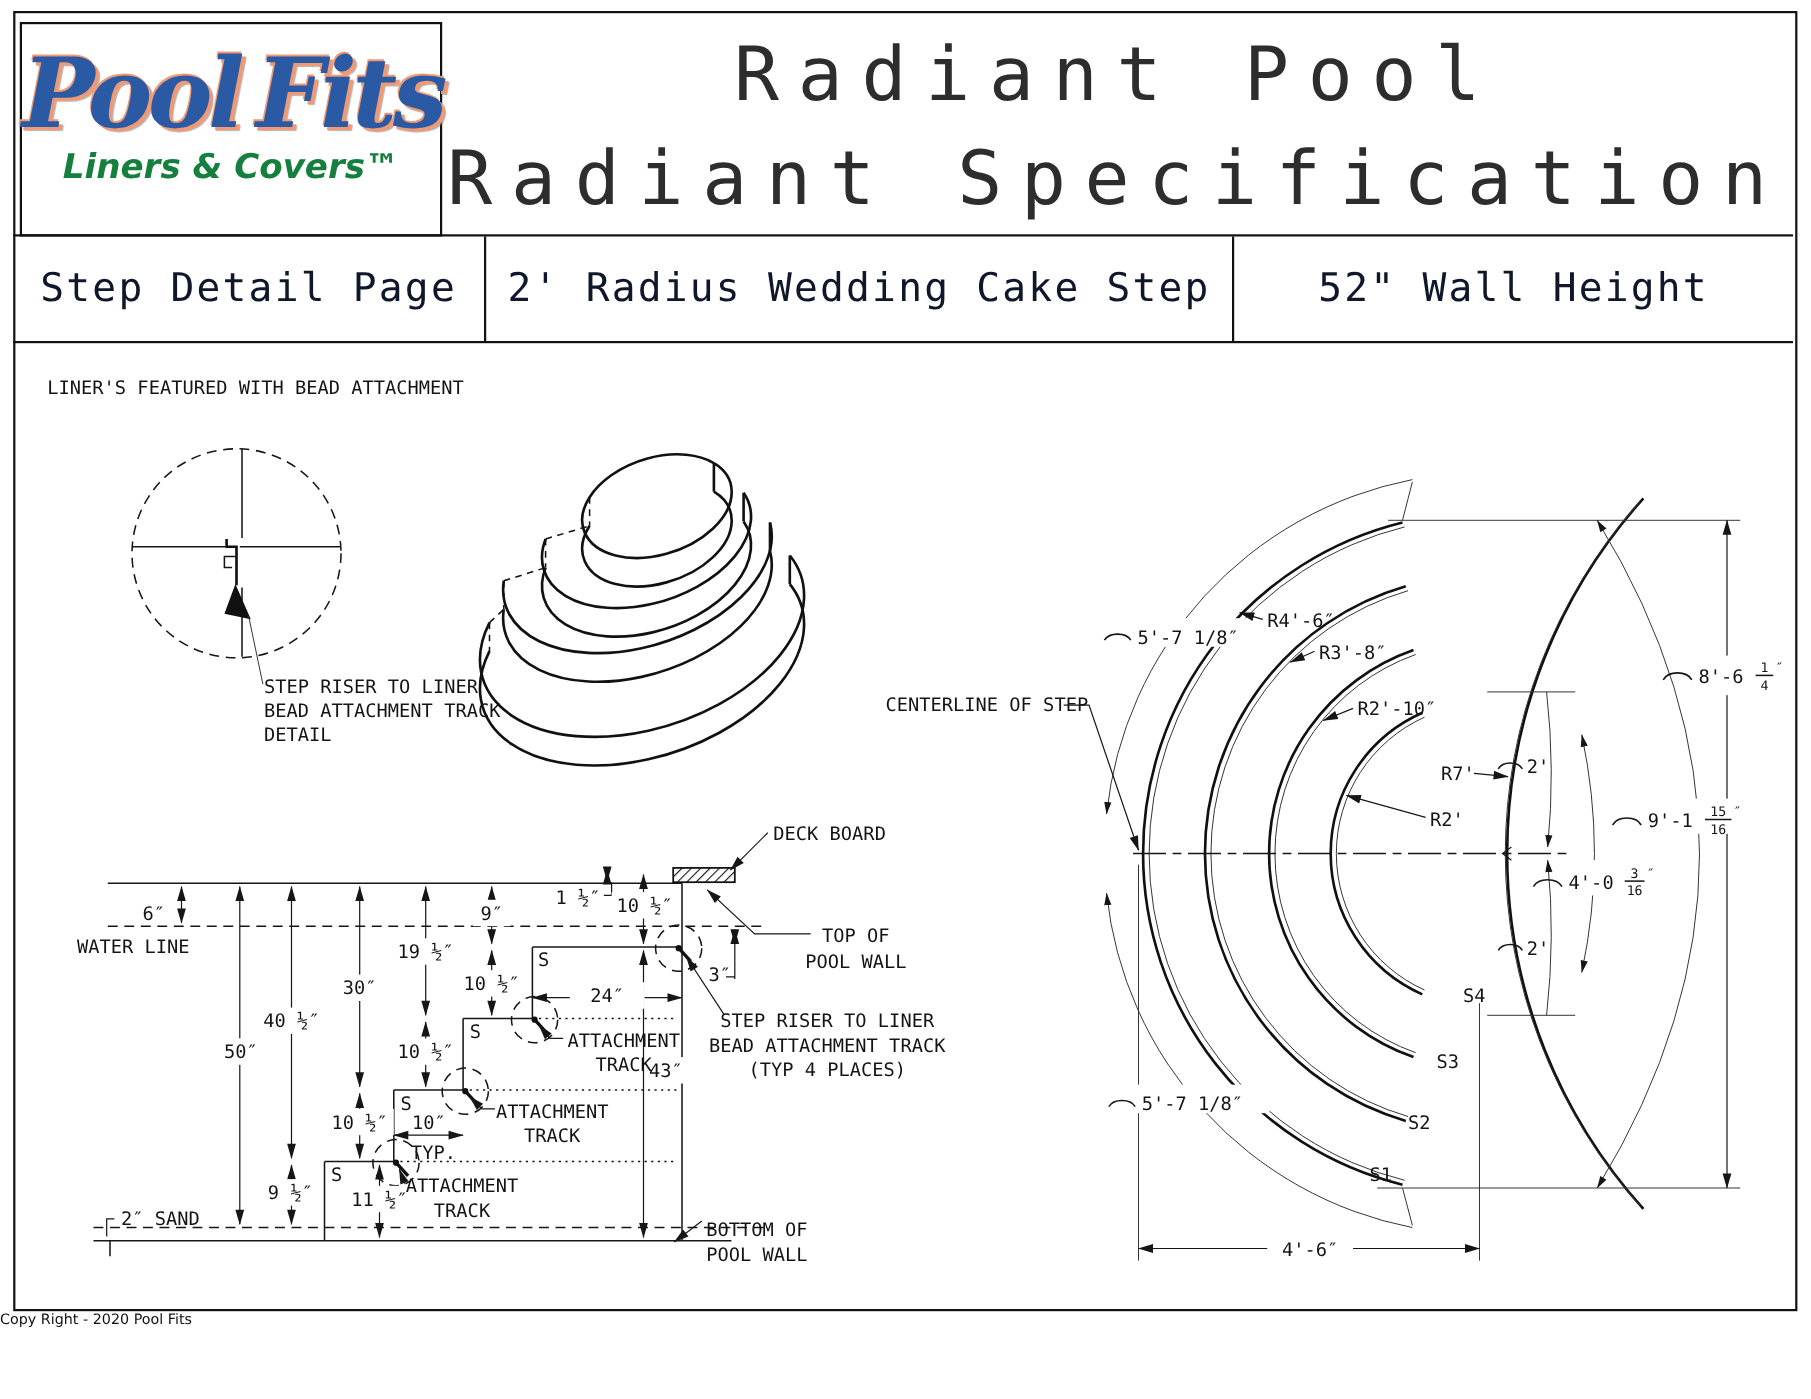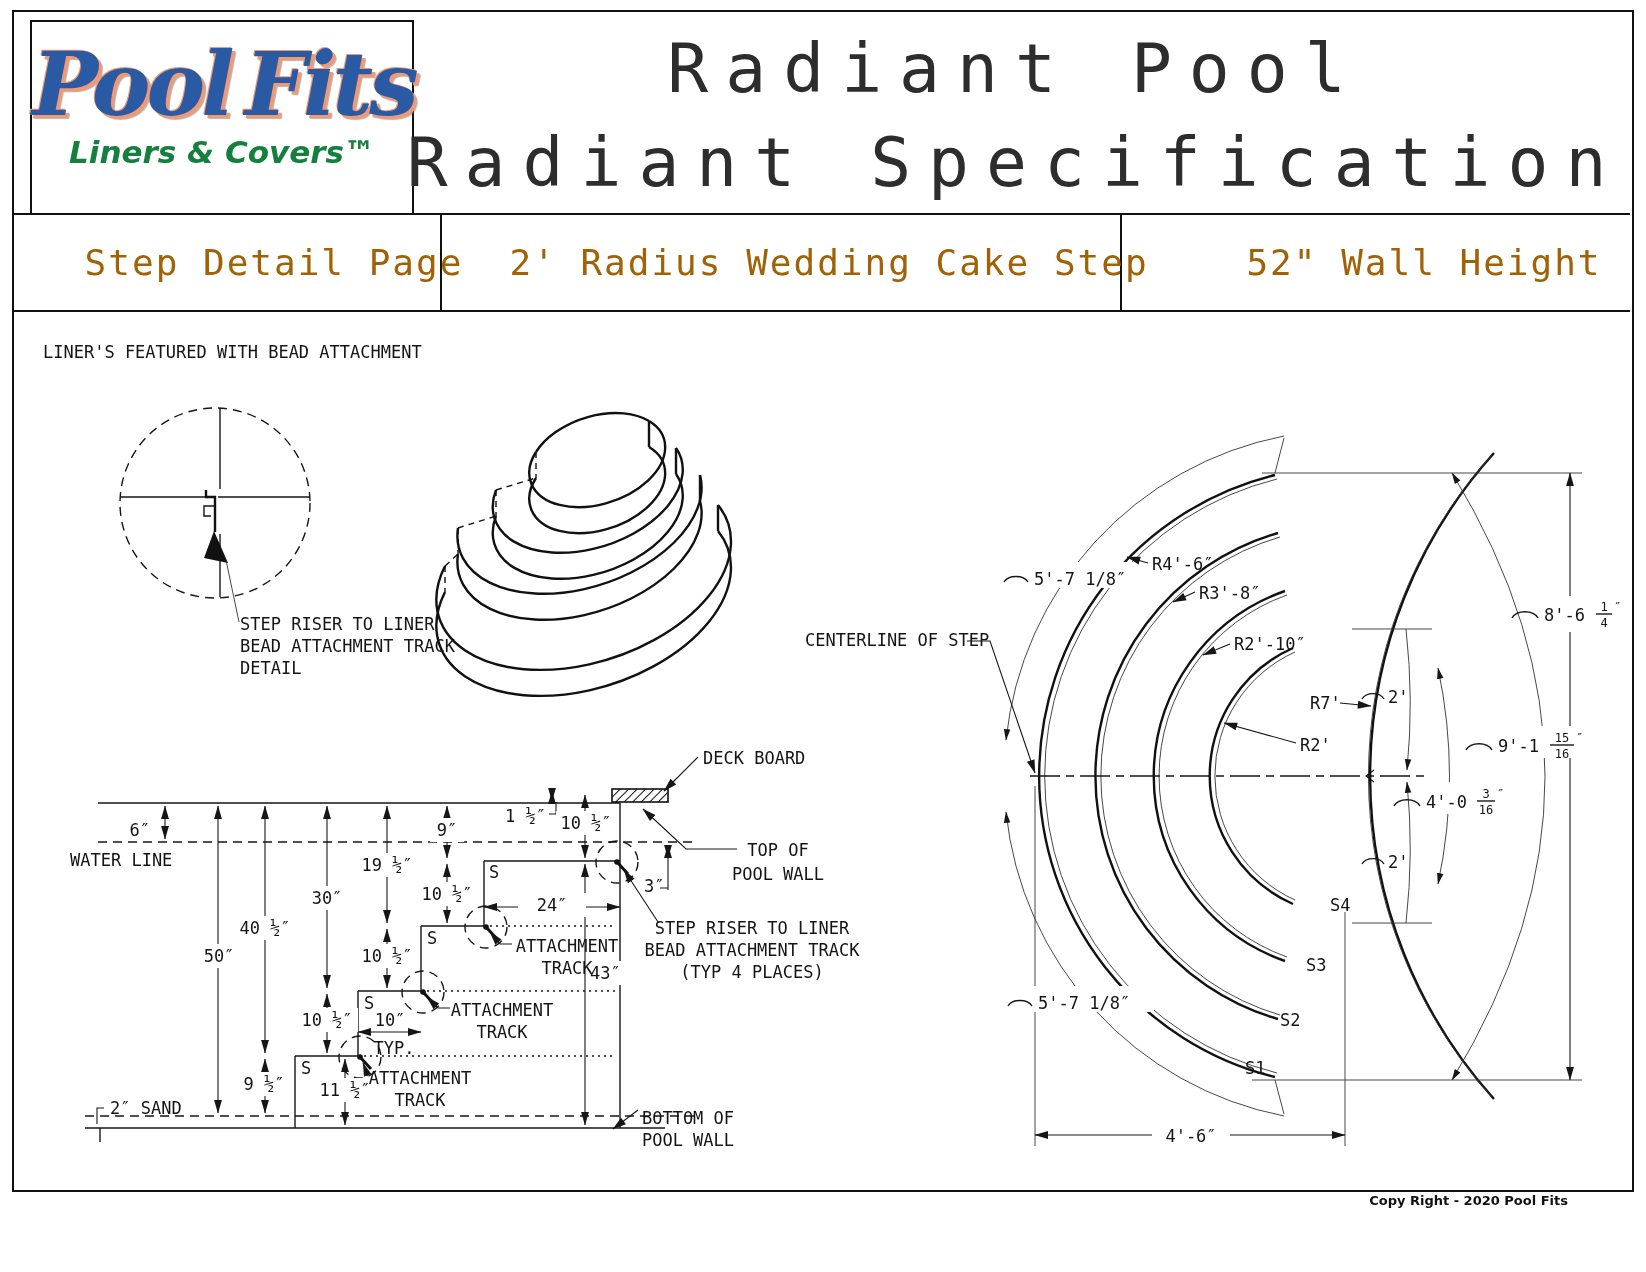--- a/index.html
+++ b/index.html
@@ -1,30 +1,30 @@
 <!DOCTYPE html>
 <html><head>
 <meta charset="utf-8">
 <style>
   html,body{margin:0;padding:0;background:#fff;}
   .page{position:relative;width:1646px;height:1272px;background:#fff;font-family:"DejaVu Sans Mono",monospace;color:#111;overflow:hidden;}
   .border-box{position:absolute;left:12px;top:10px;width:1618px;height:1178px;border:2.5px solid #111;}
-  .logo-cell{position:absolute;left:18px;top:20px;width:380px;height:191px;border:2px solid #111;text-align:center;margin-left:12px;}
+  .logo-cell{position:absolute;left:18px;top:20px;width:380px;height:191px;border:2px solid #111;text-align:center;}
   .logo-script{font-family:"DejaVu Serif",serif;font-style:italic;font-weight:bold;font-size:88px;line-height:1.0;color:#2b5aa5;letter-spacing:-4px;margin-top:18px;
     text-shadow:3px 3px 0 #ef9a75, -1px -1px 0 #ef9a75, 4px 4px 1px rgba(120,120,120,.55);}
   .logo-script .w2{margin-left:14px;}
   .logo-tag{font-family:"DejaVu Sans",sans-serif;font-style:italic;font-weight:bold;font-size:31px;color:#15803d;margin-top:6px;letter-spacing:0px;}
   .title-cell{position:absolute;left:400px;top:22px;width:1230px;height:190px;text-align:center;}
   .title-line{font-size:68px;letter-spacing:17px;color:#2d2d2d;white-space:nowrap;line-height:1.38;}
   .row2{position:absolute;left:12px;top:213px;width:1618px;height:95px;border-top:2px solid #111;border-bottom:2px solid #111;}
   .row2 .div1{position:absolute;left:428px;top:0;width:2px;height:100%;background:#111;}
   .row2 .div2{position:absolute;left:1108px;top:0;width:2px;height:100%;background:#111;}
-  .cell-text{position:absolute;top:0;height:100%;display:flex;align-items:center;justify-content:center;font-size:36px;color:#a16207;white-space:nowrap;letter-spacing:2px;padding-left:48px;}
+  .cell-text{position:absolute;top:0;height:100%;display:flex;align-items:center;justify-content:center;font-size:36px;color:#0f172a;white-space:nowrap;letter-spacing:2px;}
   .c1{left:0;width:428px;} .c2{left:430px;width:678px;} .c3{left:1110px;width:508px;}
-  .footer{position:absolute;left:0;top:1193px;width:1568px;text-align:right;font-family:"DejaVu Sans",sans-serif;font-weight:bold;font-size:13px;color:#111;}
+  .footer{position:absolute;left:0;top:1193px;width:1568px;text-align:left;font-family:"DejaVu Sans",sans-serif;font-weight:normal;font-size:13px;color:#111;}
   svg{position:absolute;left:0;top:0;}
   svg text{font-family:"DejaVu Sans Mono",monospace;font-size:18px;fill:#141414;}
   .t17{font-size:17px;} .mid{text-anchor:middle;} .enda{text-anchor:end;}
   .frac{font-size:12px;text-anchor:middle;} .unit{font-size:12px;}
   .s  {stroke:#161616;stroke-width:1.4;fill:none;}
   .s2 {stroke:#111;stroke-width:2.4;fill:none;}
   .s1 {stroke:#333;stroke-width:0.9;fill:none;}
   .dim{stroke:#161616;stroke-width:1.1;fill:none;}
   .dash{stroke-dasharray:9 6;}
   .dots{stroke-dasharray:2 4;}

